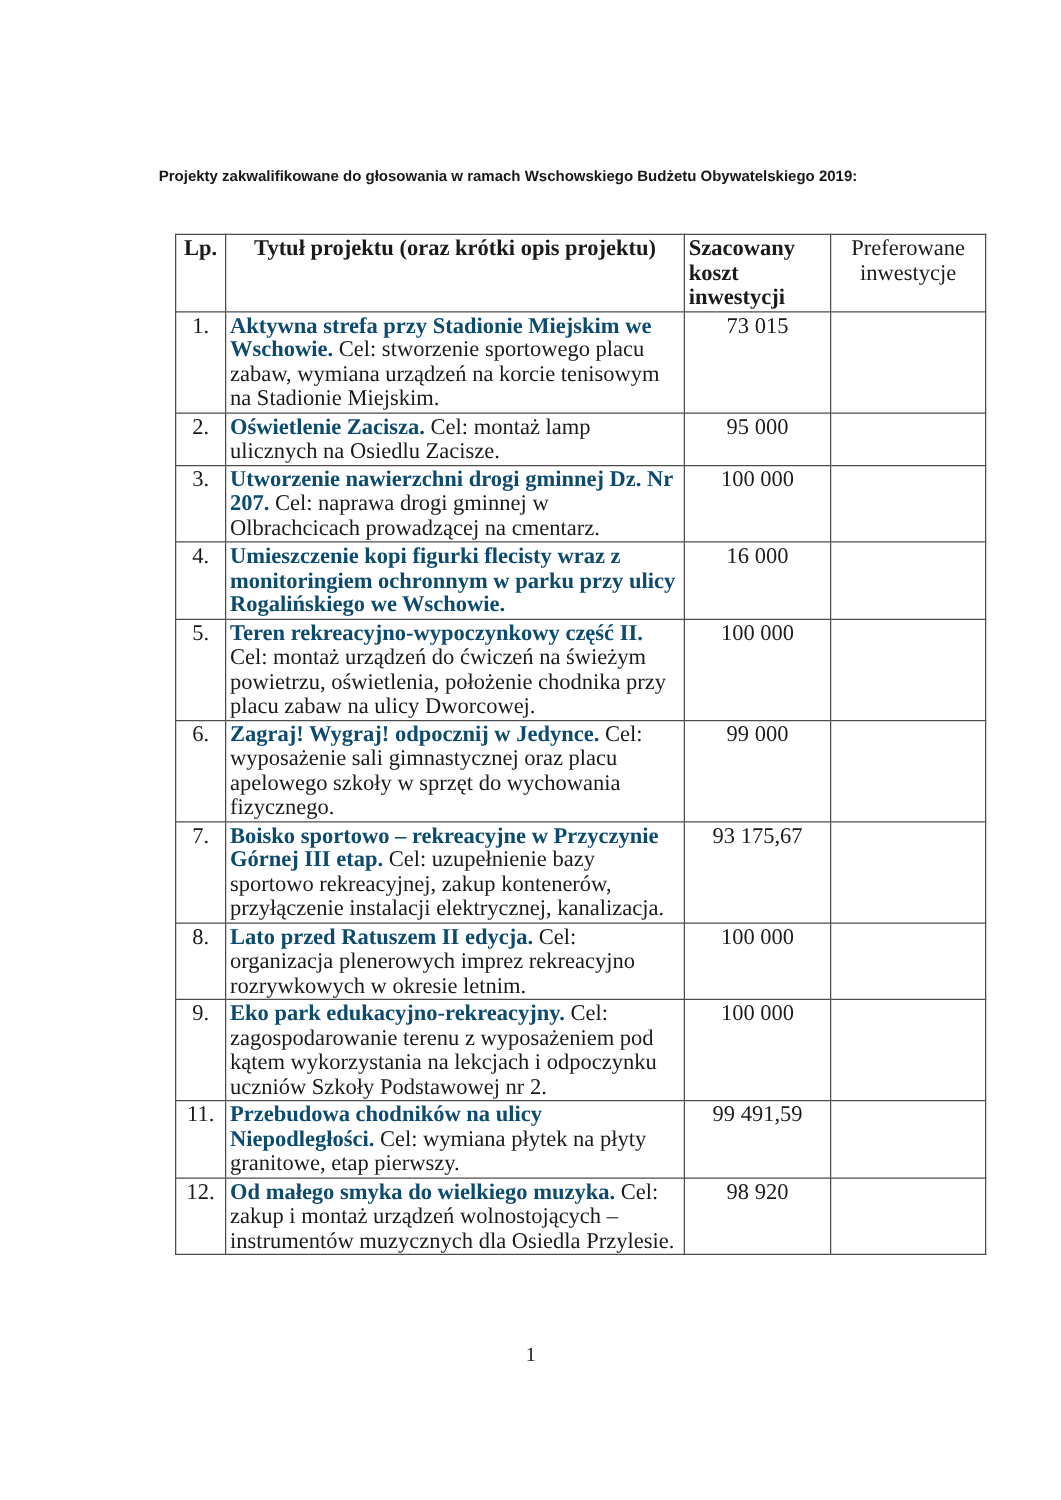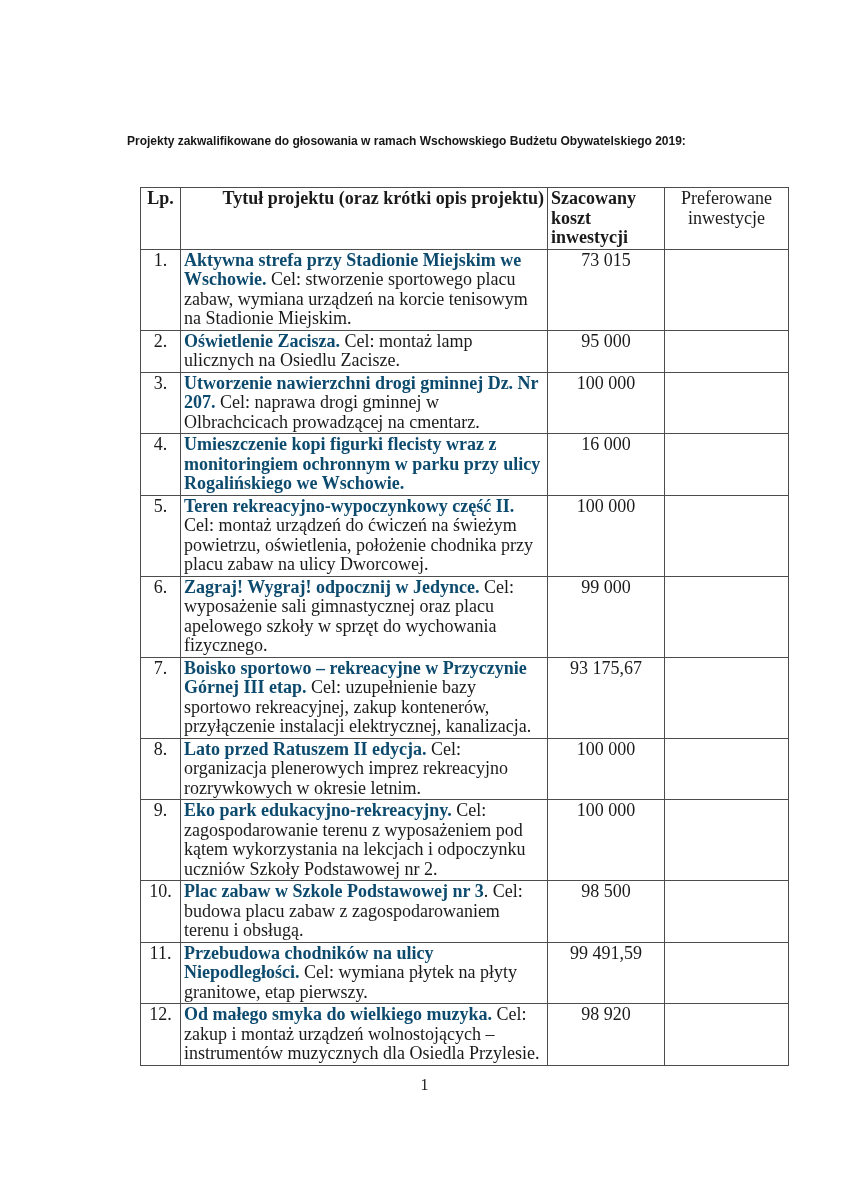--- a/index.html
+++ b/index.html
@@ -44,21 +44,21 @@
     padding: 1px 3px;
     vertical-align: top;
     overflow: hidden;
   }
   .th-lp {
     text-align: center;
     vertical-align: middle;
     font-weight: 700;
   }
   .th-title {
-    text-align: right;
+    text-align: center;
     vertical-align: middle;
     font-weight: 700;
   }
   .th-cost {
     text-align: left;
     vertical-align: top;
     font-weight: 700;
     padding-left: 8px;
     margin-left: 36px;
   }
@@ -162,26 +162,20 @@
         <td class="td-cost">100 000</td>
         <td class="td-pref"></td>
       </tr>
       <tr>
         <td class="td-lp">9.</td>
         <td class="td-title"><b>Eko park edukacyjno-rekreacyjny.</b><span> Cel: zagospodarowanie terenu z wyposażeniem pod kątem wykorzystania na lekcjach i odpoczynku uczniów Szkoły Podstawowej nr 2.</span></td>
         <td class="td-cost">100 000</td>
         <td class="td-pref"></td>
       </tr>
       <tr>
-        <td class="td-lp">10.</td>
-        <td class="td-title"><b>Plac zabaw  w Szkole Podstawowej nr 3</b><span>. Cel: budowa placu zabaw z zagospodarowaniem terenu i obsługą.</span></td>
-        <td class="td-cost">98 500</td>
-        <td class="td-pref"></td>
-      </tr>
-      <tr>
         <td class="td-lp">11.</td>
         <td class="td-title"><b>Przebudowa chodników na ulicy Niepodległości.</b><span> Cel: wymiana płytek na płyty granitowe, etap pierwszy.</span></td>
         <td class="td-cost">99 491,59</td>
         <td class="td-pref"></td>
       </tr>
       <tr>
         <td class="td-lp">12.</td>
         <td class="td-title"><b>Od małego smyka do wielkiego muzyka.</b><span> Cel: zakup i montaż urządzeń wolnostojących – instrumentów muzycznych dla Osiedla Przylesie.</span></td>
         <td class="td-cost">98 920</td>
         <td class="td-pref"></td>

